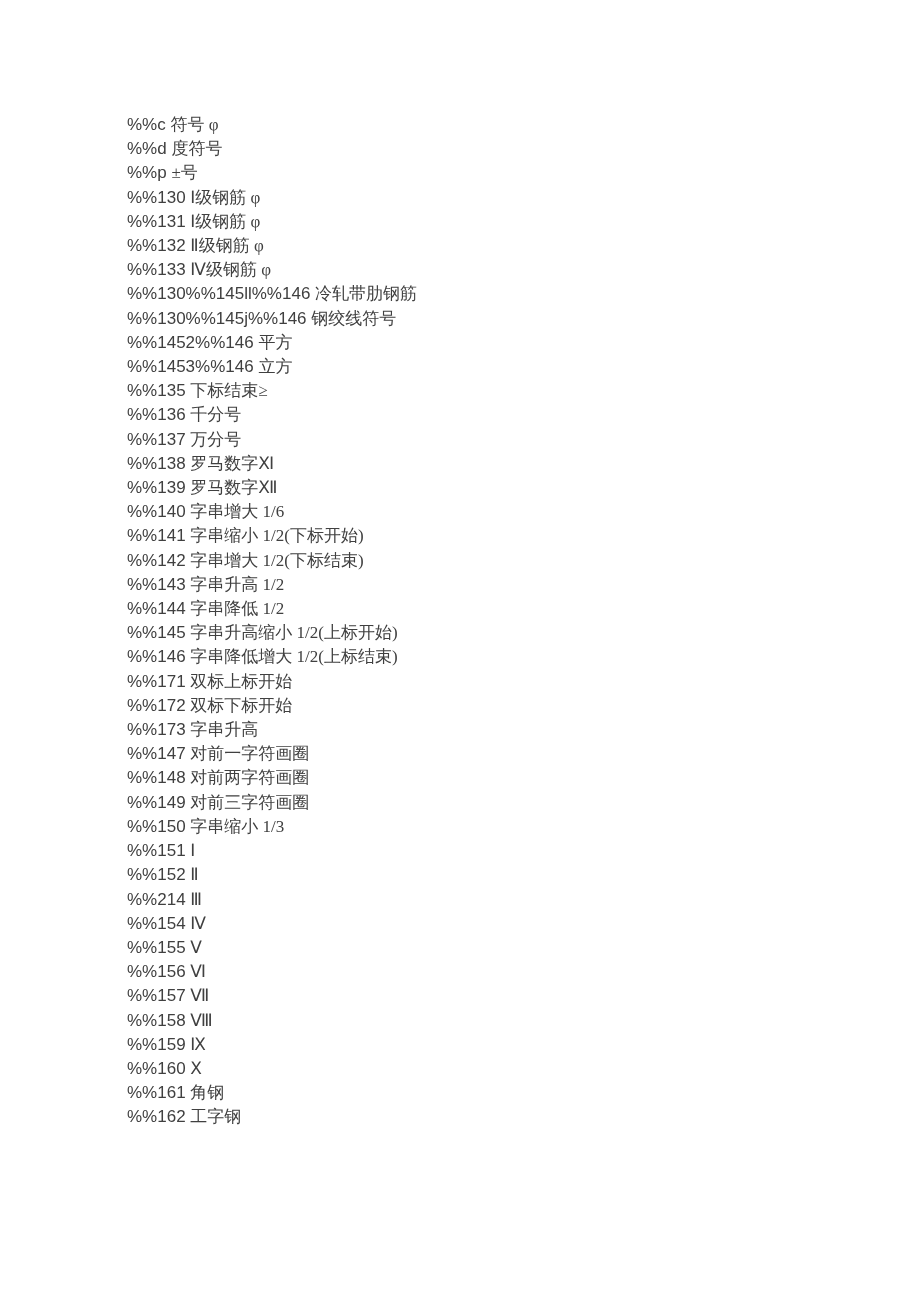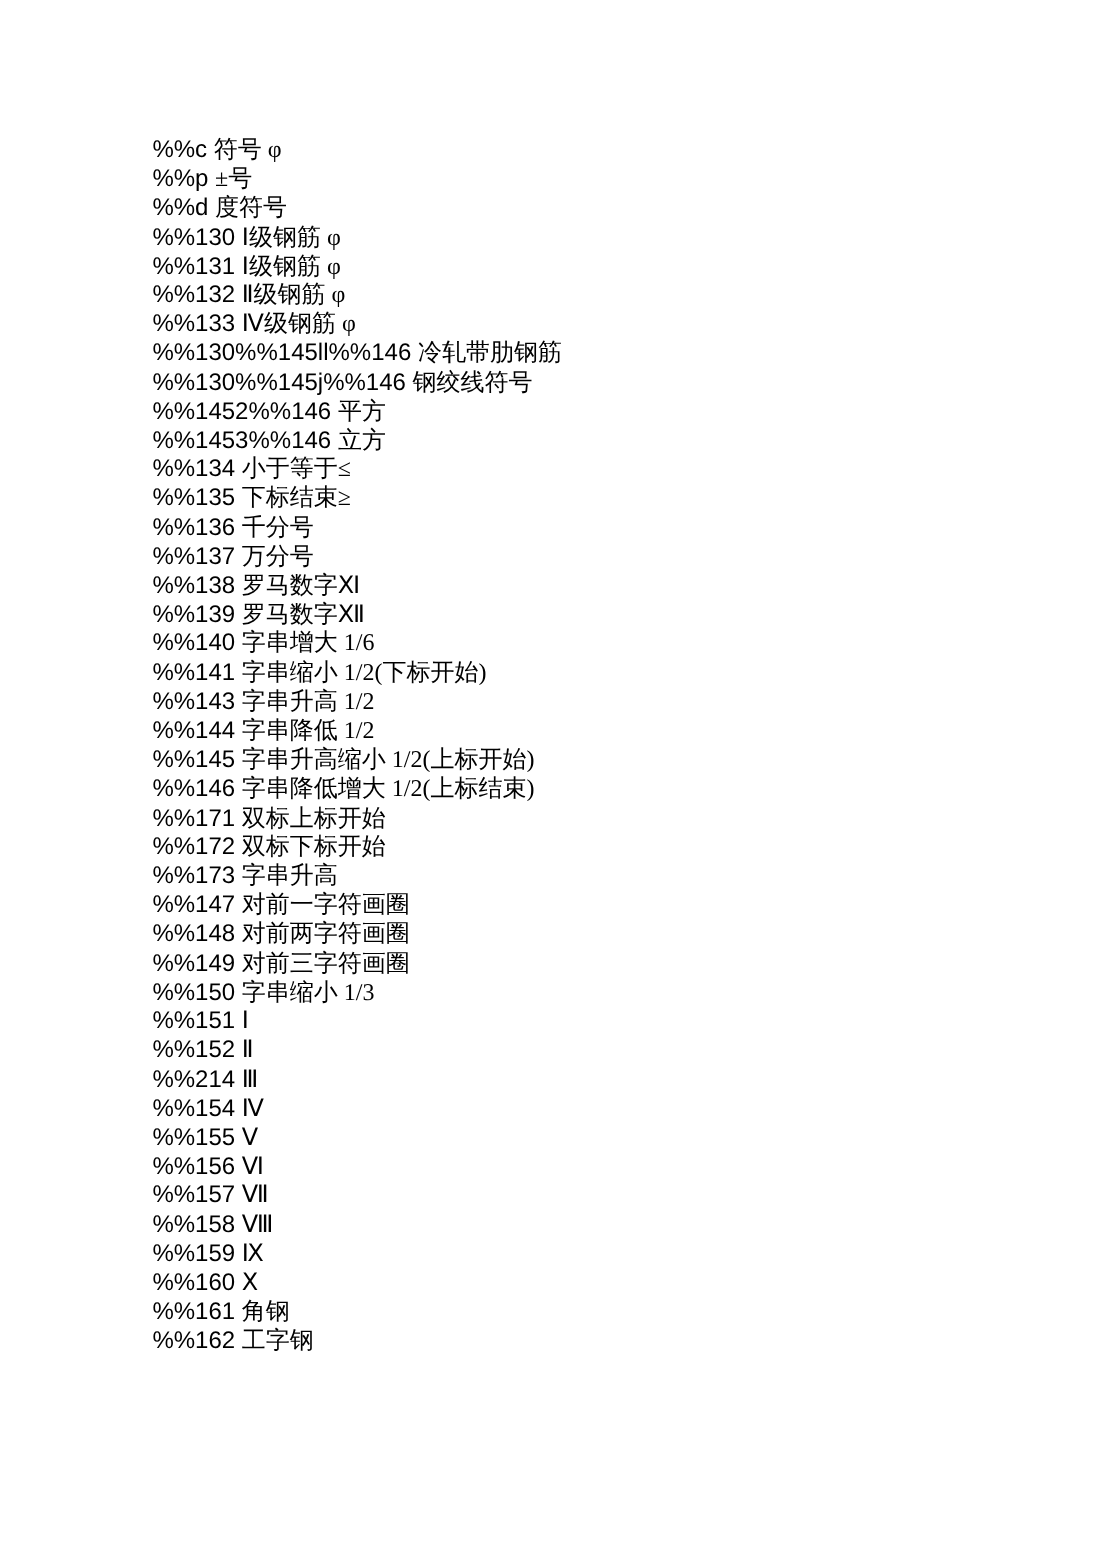--- a/index.html
+++ b/index.html
@@ -7,56 +7,56 @@
       padding: 0;
       background: #fff;
       font-family: Arial, "Microsoft YaHei", "SimSun", sans-serif;
       width: 920px;
     }
     .page {
       padding: 113px 0 0 127px;
       box-sizing: border-box;
     }
     .line {
-      font-size: 20px;
+      font-size: 17px;
       line-height: 24.2px;
-      color: #000000;
+      color: #404040;
       white-space: nowrap;
     }
     .code {
       font-family: Arial, sans-serif;
     }
     .desc {
       font-family: "SimSun", "Microsoft YaHei", serif;
     }
   </style>
 </head>
 <body>
 
 <div class="page">
   <div id="lines-container">
       <div class="line"><span class="code">%%c</span>  <span class="desc">符号 φ</span></div>
+      <div class="line"><span class="code">%%d</span>  <span class="desc">度符号</span></div>
       <div class="line"><span class="code">%%p</span>  <span class="desc">±号</span></div>
-      <div class="line"><span class="code">%%d</span>  <span class="desc">度符号</span></div>
       <div class="line"><span class="code">%%130</span>  <span class="desc">Ⅰ级钢筋 φ</span></div>
       <div class="line"><span class="code">%%131</span>  <span class="desc">Ⅰ级钢筋 φ</span></div>
       <div class="line"><span class="code">%%132</span>  <span class="desc">Ⅱ级钢筋 φ</span></div>
       <div class="line"><span class="code">%%133</span>  <span class="desc">Ⅳ级钢筋 φ</span></div>
       <div class="line"><span class="code">%%130%%145ll%%146</span>  <span class="desc">冷轧带肋钢筋</span></div>
       <div class="line"><span class="code">%%130%%145j%%146</span>  <span class="desc">钢绞线符号</span></div>
       <div class="line"><span class="code">%%1452%%146</span>  <span class="desc">平方</span></div>
       <div class="line"><span class="code">%%1453%%146</span>  <span class="desc">立方</span></div>
-      <div class="line"><span class="code">%%134</span>  <span class="desc">小于等于≤</span></div>
       <div class="line"><span class="code">%%135</span>  <span class="desc">下标结束≥</span></div>
       <div class="line"><span class="code">%%136</span>  <span class="desc">千分号</span></div>
       <div class="line"><span class="code">%%137</span>  <span class="desc">万分号</span></div>
       <div class="line"><span class="code">%%138</span>  <span class="desc">罗马数字Ⅺ</span></div>
       <div class="line"><span class="code">%%139</span>  <span class="desc">罗马数字Ⅻ</span></div>
       <div class="line"><span class="code">%%140</span>  <span class="desc">字串增大 1/6</span></div>
       <div class="line"><span class="code">%%141</span>  <span class="desc">字串缩小 1/2(下标开始)</span></div>
+      <div class="line"><span class="code">%%142</span>  <span class="desc">字串增大 1/2(下标结束)</span></div>
       <div class="line"><span class="code">%%143</span>  <span class="desc">字串升高 1/2</span></div>
       <div class="line"><span class="code">%%144</span>  <span class="desc">字串降低 1/2</span></div>
       <div class="line"><span class="code">%%145</span>  <span class="desc">字串升高缩小 1/2(上标开始)</span></div>
       <div class="line"><span class="code">%%146</span>  <span class="desc">字串降低增大 1/2(上标结束)</span></div>
       <div class="line"><span class="code">%%171</span>  <span class="desc">双标上标开始</span></div>
       <div class="line"><span class="code">%%172</span>  <span class="desc">双标下标开始</span></div>
       <div class="line"><span class="code">%%173</span>  <span class="desc">字串升高</span></div>
       <div class="line"><span class="code">%%147</span>  <span class="desc">对前一字符画圈</span></div>
       <div class="line"><span class="code">%%148</span>  <span class="desc">对前两字符画圈</span></div>
       <div class="line"><span class="code">%%149</span>  <span class="desc">对前三字符画圈</span></div>

